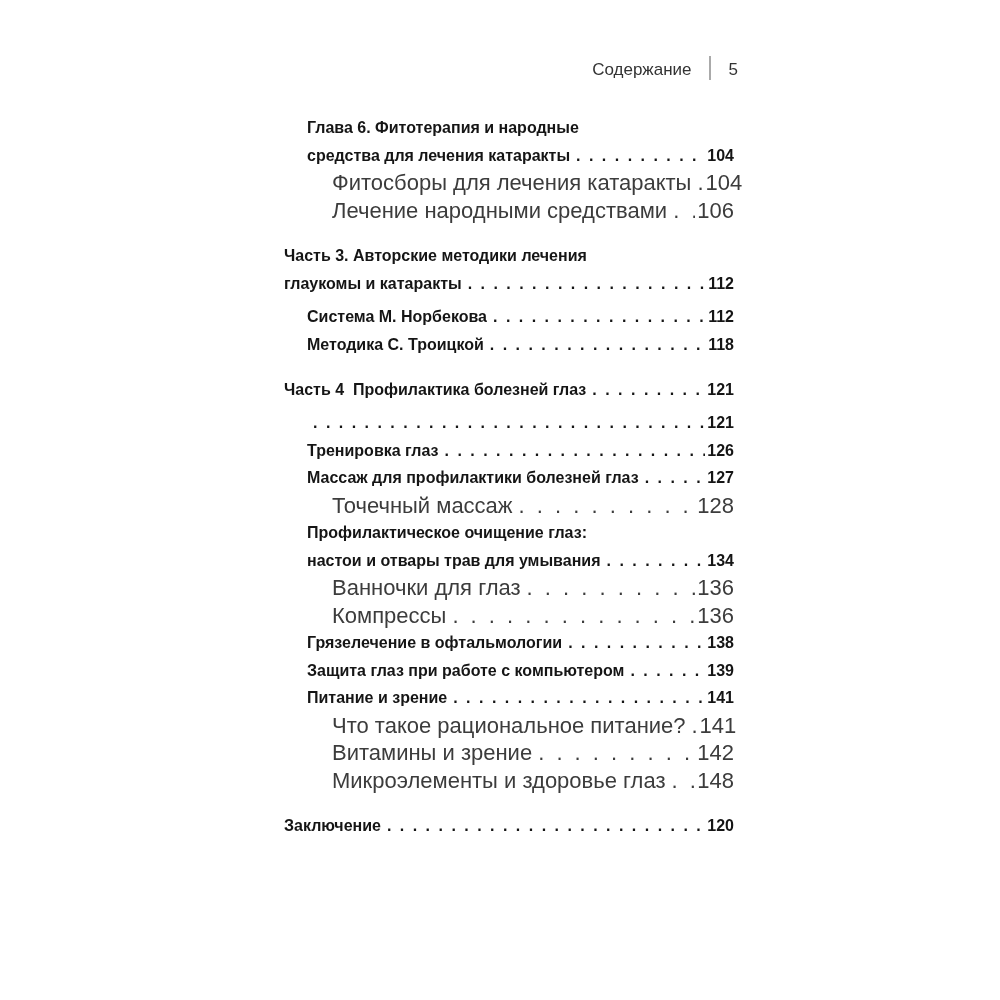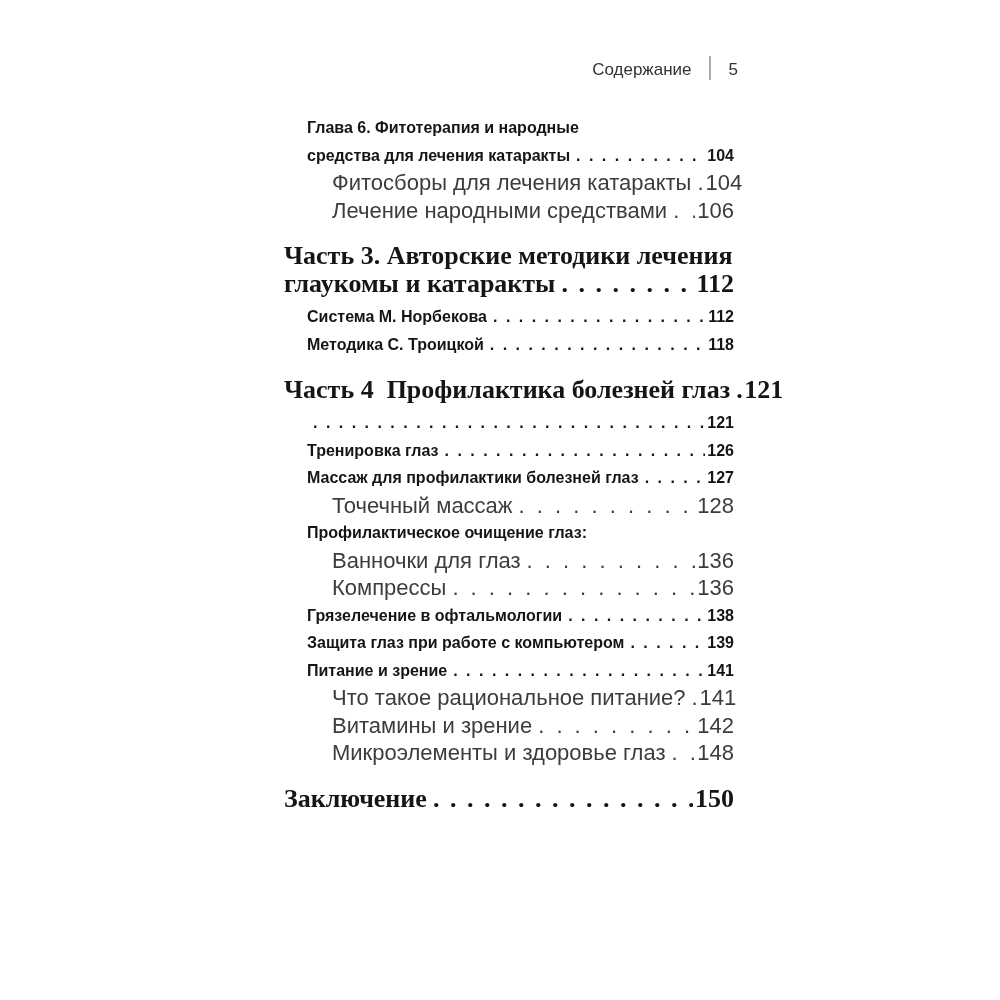--- a/index.html
+++ b/index.html
@@ -51,27 +51,26 @@
     white-space: nowrap;
     margin: 0 2px 0 6px;
   }
   .leader::after {
     content: ". . . . . . . . . . . . . . . . . . . . . . . . . . . . . . . . . . . . . . . . . . . . . . . . . . . . . . . . . . . .";
     letter-spacing: 1px;
   }
   .pg { white-space: nowrap; }
 
   .part {
-    font-size: 26px;
+    font-size: 16px;
     font-weight: 700;
     color: #151515;
     line-height: 28px;
     margin-top: 18px;
     margin-bottom: 5px;
-    font-family: Liberation Serif, serif;
   }
   .chapter {
     font-size: 16px;
     font-weight: 700;
     color: #151515;
     line-height: 27.5px;
     padding-left: 23px;
   }
   .sub {
     font-size: 22px;
@@ -195,20 +194,25 @@
         <span class="txt">Точечный массаж</span>
         <span class="leader"></span>
         <span class="pg">128</span>
       </div>
     </div>
 
     <div class="entry chapter">
       <div class="line cont">
         <span class="txt">Профилактическое очищение глаз:</span>
       </div>
+      <div class="line last">
+        <span class="txt">настои и отвары трав для умывания</span>
+        <span class="leader"></span>
+        <span class="pg">134</span>
+      </div>
     </div>
 
     <div class="entry sub">
 
       <div class="line last">
         <span class="txt">Ванночки для глаз</span>
         <span class="leader"></span>
         <span class="pg">136</span>
       </div>
     </div>
@@ -274,18 +278,18 @@
         <span class="leader"></span>
         <span class="pg">148</span>
       </div>
     </div>
 
     <div class="entry part">
 
       <div class="line last">
         <span class="txt">Заключение</span>
         <span class="leader"></span>
-        <span class="pg">150</span>
+        <span class="pg">120</span>
       </div>
     </div>
   </div>
 
 </div>
 
 </body></html>

